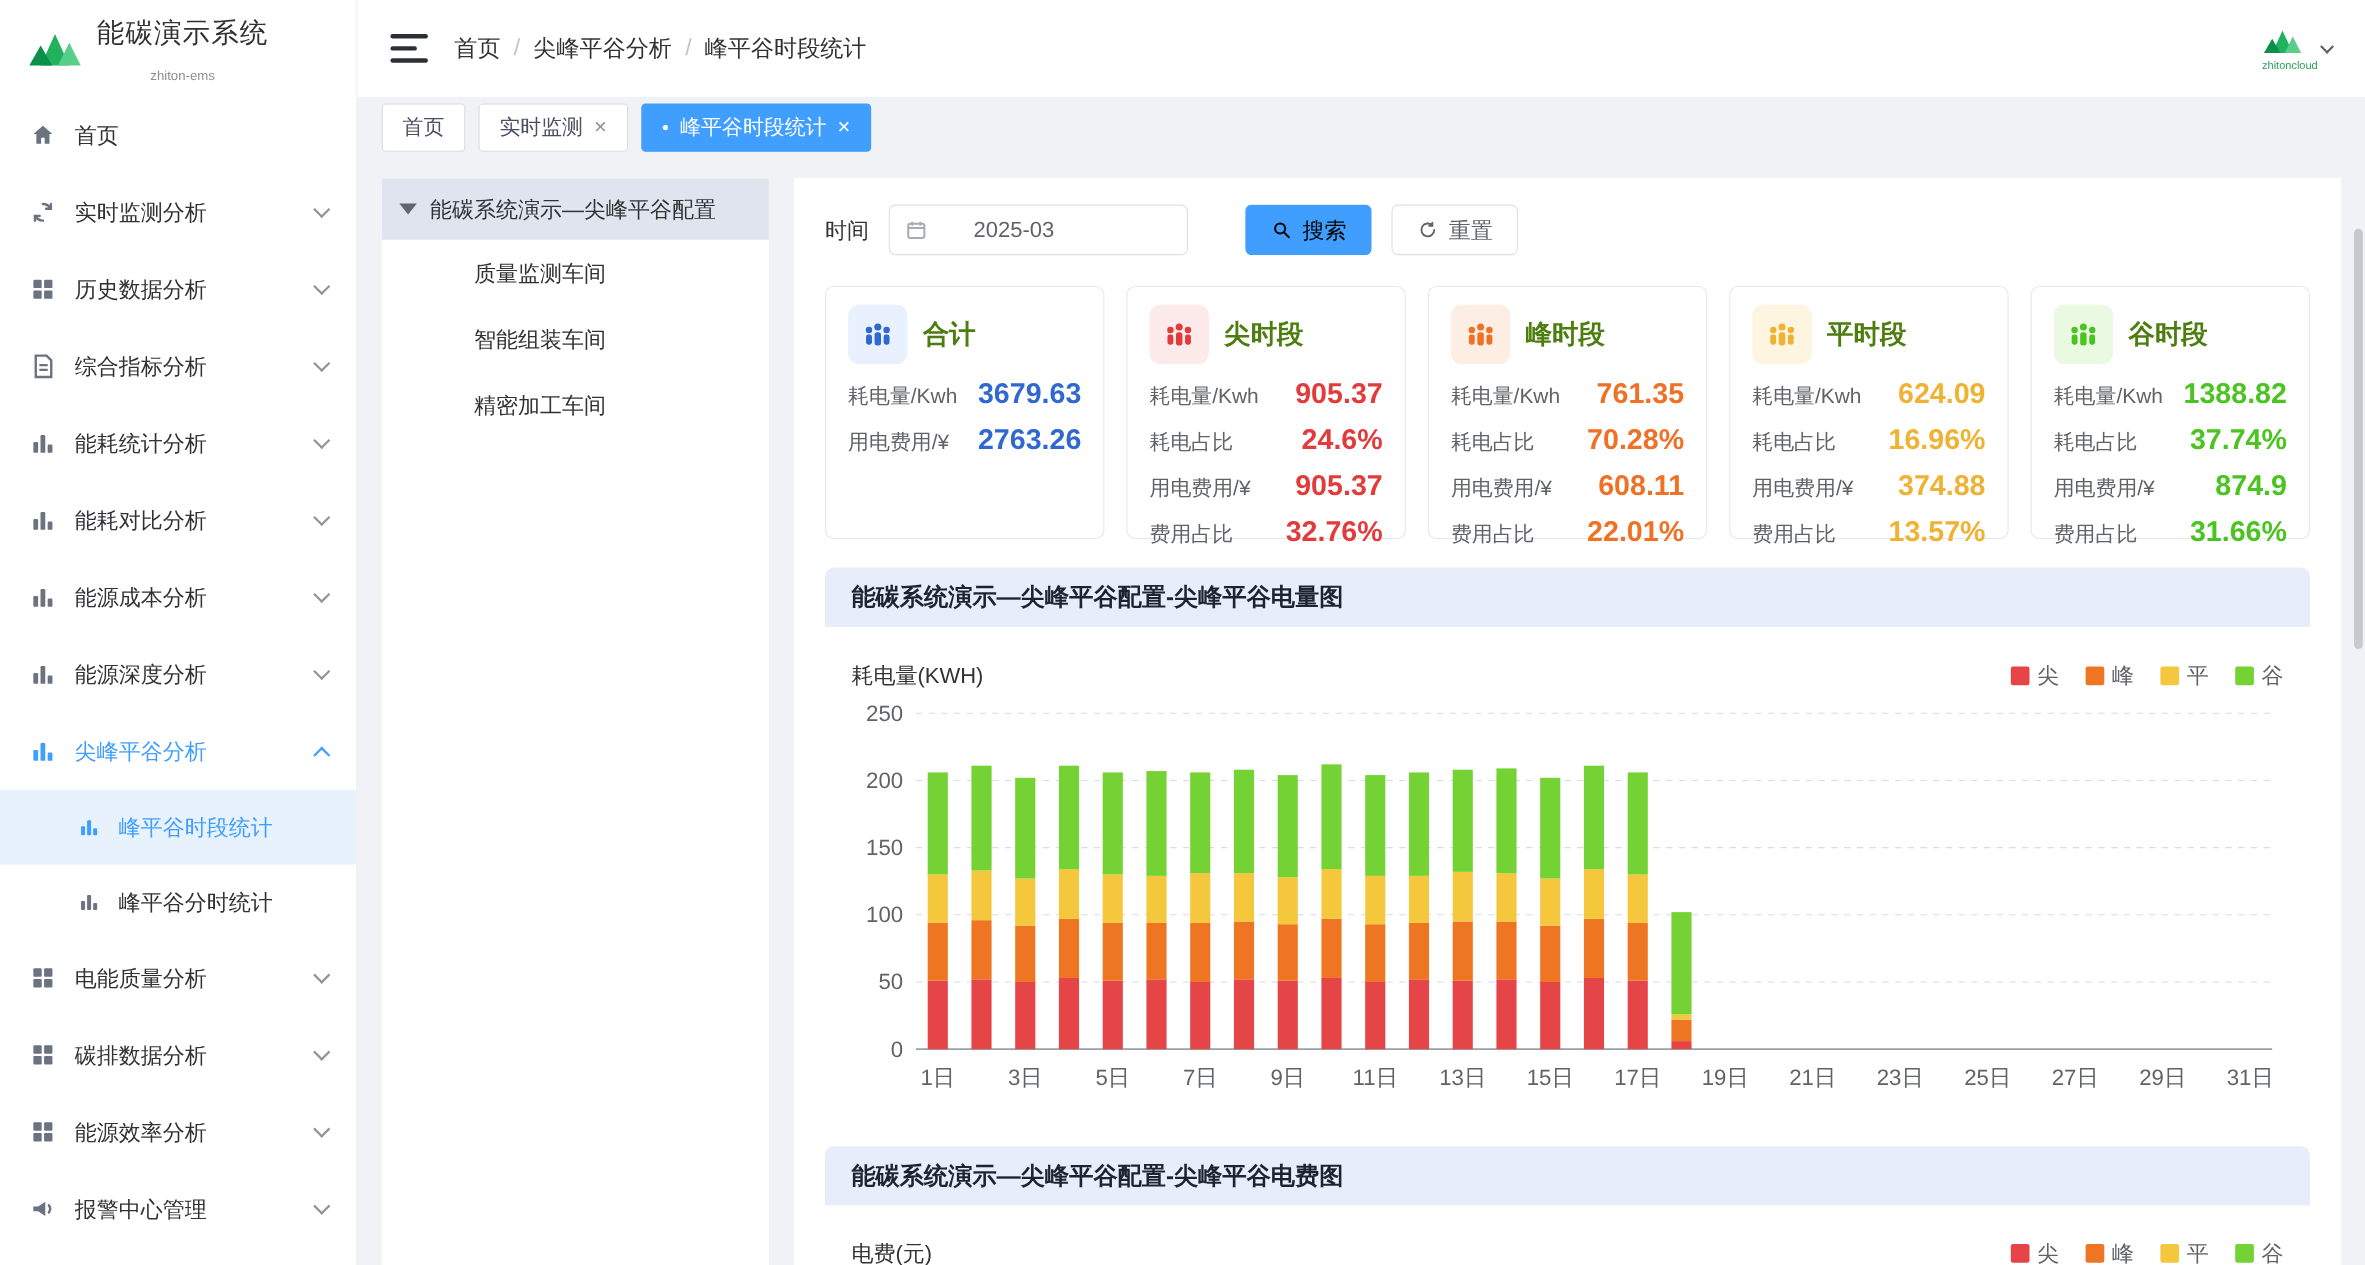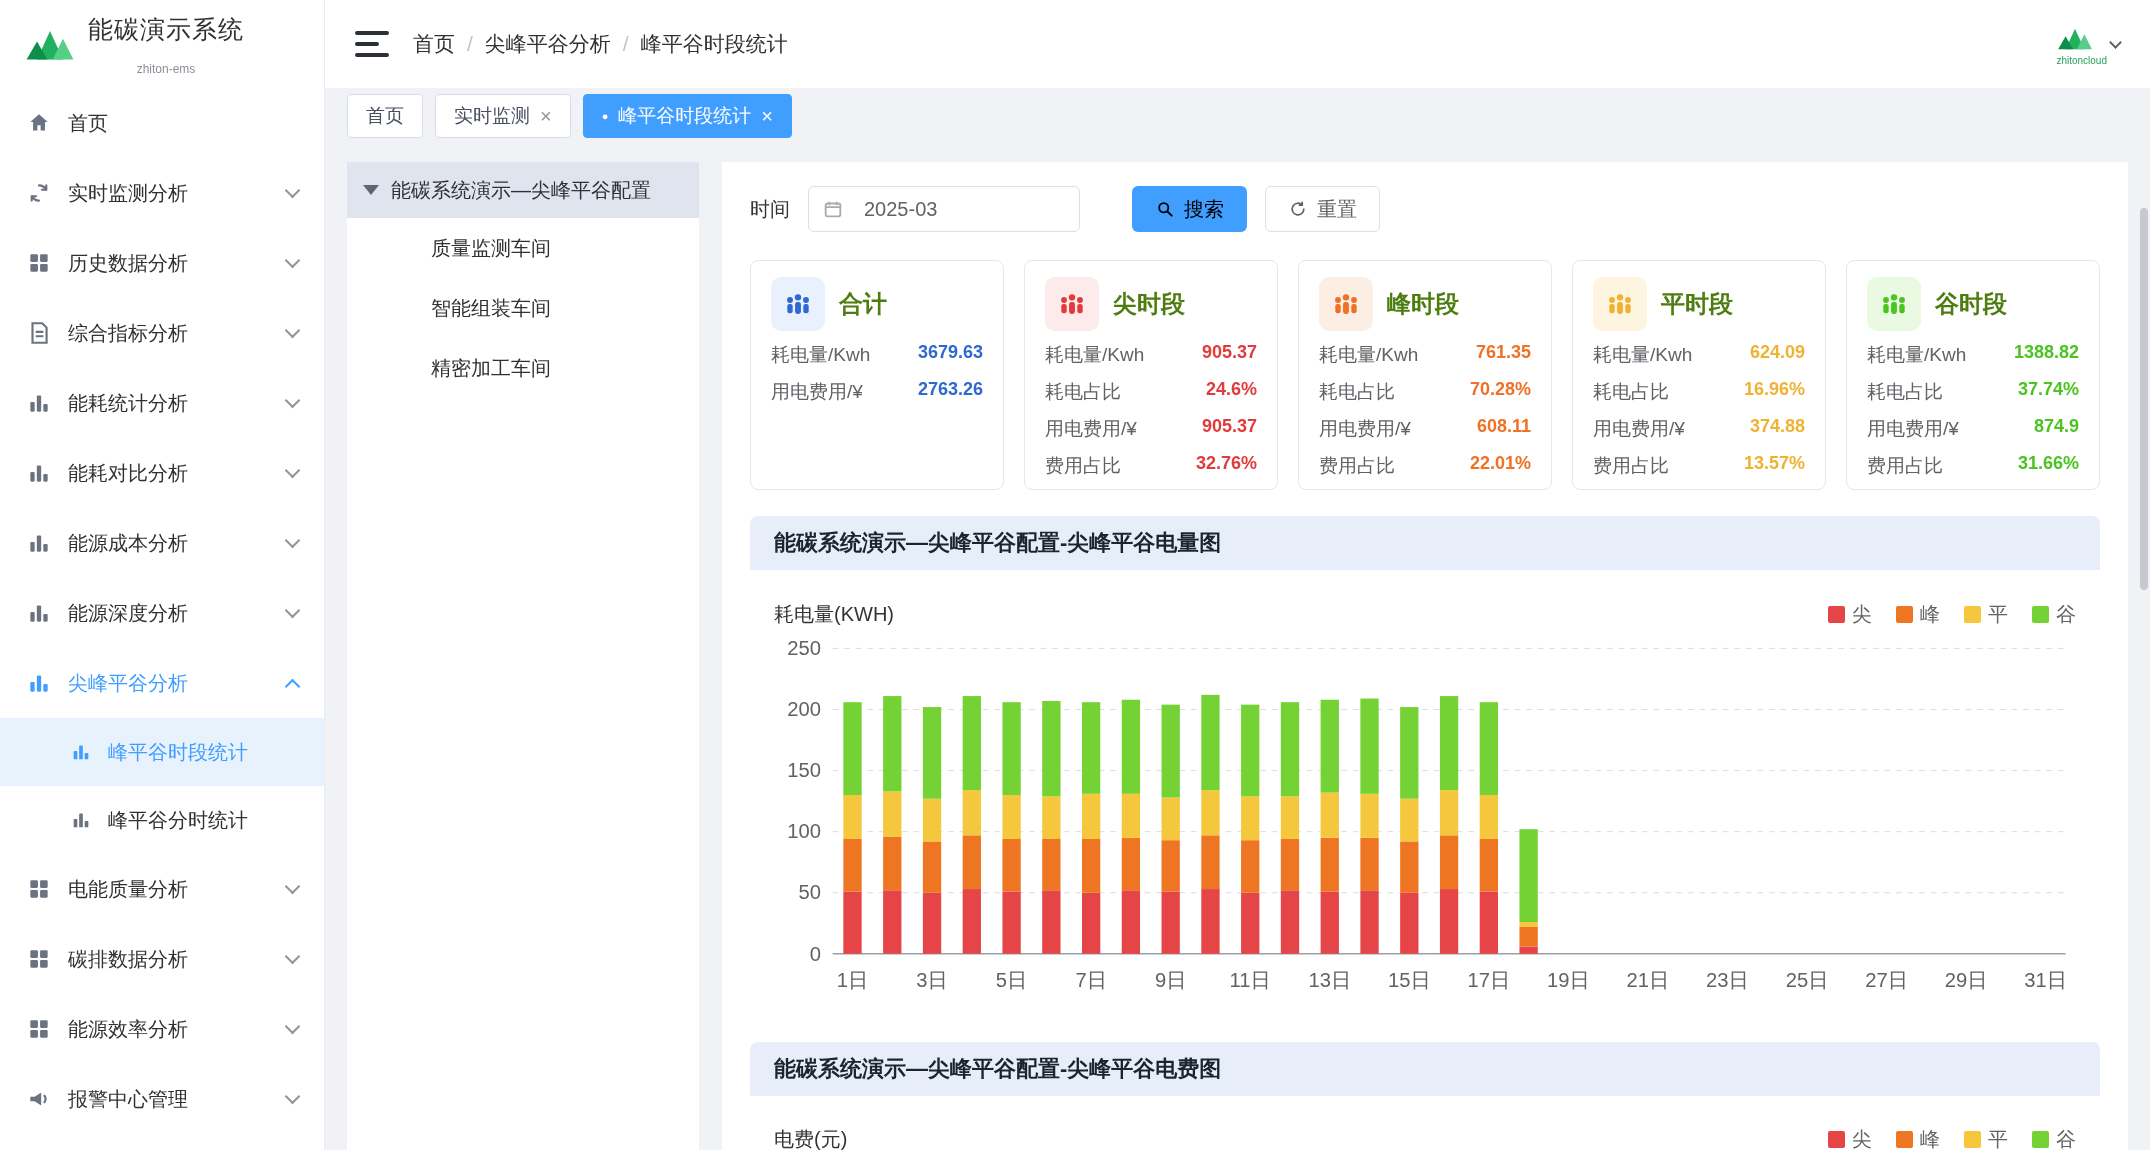--- a/index.html
+++ b/index.html
@@ -56,39 +56,39 @@
   .tree-root{height:56px;display:flex;align-items:center;gap:12px;padding:0 16px;background:#dfe4ef;font-size:20px;cursor:pointer}
   .caret-down{width:0;height:0;border-left:8px solid transparent;border-right:8px solid transparent;border-top:10px solid #5f6670;flex-shrink:0}
   .tree-child{height:60px;display:flex;align-items:center;padding-left:84px;font-size:20px;color:#303133;cursor:pointer}
 
   .work-panel{flex:1;background:#fff;padding:24px 28px;min-width:0;overflow:hidden}
 
   .filter-row{display:flex;align-items:center;gap:18px}
   .filter-label{font-size:20px;color:#333}
   .date-box{position:relative;width:272px}
   .date-box .cal-ic{position:absolute;left:14px;top:50%;transform:translateY(-50%);width:22px;height:22px;color:#a8abb2;pointer-events:none}
-  .date-input{width:100%;height:46px;border:1px solid #dcdfe6;border-radius:6px;padding:0 14px 0 55px;
+  .date-input{width:100%;height:46px;border:1px solid #dcdfe6;border-radius:6px;padding:0 14px 0 76px;
     font-size:20px;color:#606266;outline:none;font-family:inherit;background:#fff}
   .btn{height:46px;display:inline-flex;align-items:center;gap:9px;padding:0 22px;border-radius:6px;
     font-size:20px;cursor:pointer;border:1px solid transparent}
   .btn svg{width:20px;height:20px}
   .btn-primary{background:#409eff;color:#000000;margin-left:34px}
   .btn-plain{background:#fff;color:#606266;border-color:#dcdfe6}
 
   
   .cards{display:flex;gap:20px;margin-top:28px}
   .stat-card{flex:1;border:1px solid #e4e7ed;border-radius:8px;background:#fff;padding:16px 20px;height:230px}
   .card-head{display:flex;align-items:center;gap:14px}
   .card-icon{width:54px;height:54px;border-radius:10px;display:flex;align-items:center;justify-content:center;
     background:var(--iconbg);color:var(--accent)}
   .card-icon svg{width:32px;height:32px}
   .card-title{font-size:24px;font-weight:bold;color:#4d7c0f}
-  .card-row{display:flex;justify-content:space-between;align-items:flex-start;margin-top:11px}
+  .card-row{display:flex;justify-content:space-between;align-items:flex-end;margin-top:11px}
   .cr-label{font-size:19px;color:#606266}
-  .cr-value{font-size:18px;font-weight:bold;color:var(--accent)}
+  .cr-value{font-size:26px;font-weight:bold;color:var(--accent)}
 
   
   .chart-sec{margin-top:26px}
   .chart-header{height:54px;background:#e7eef9;border-radius:8px 8px 0 0;display:flex;align-items:center;
     padding:0 24px;font-size:22px;font-weight:bold;color:#1c2430}
   .chart-body{background:#fff;padding:8px 20px 6px}
   .chart-top{display:flex;justify-content:space-between;align-items:center;margin:20px 4px 4px;height:32px}
   .ylabel{font-size:20px;color:#333}
   .legend-row{display:flex;align-items:center;gap:24px}
   .lg-item{display:inline-flex;align-items:center;gap:7px;font-size:20px;color:#606266;cursor:pointer}

